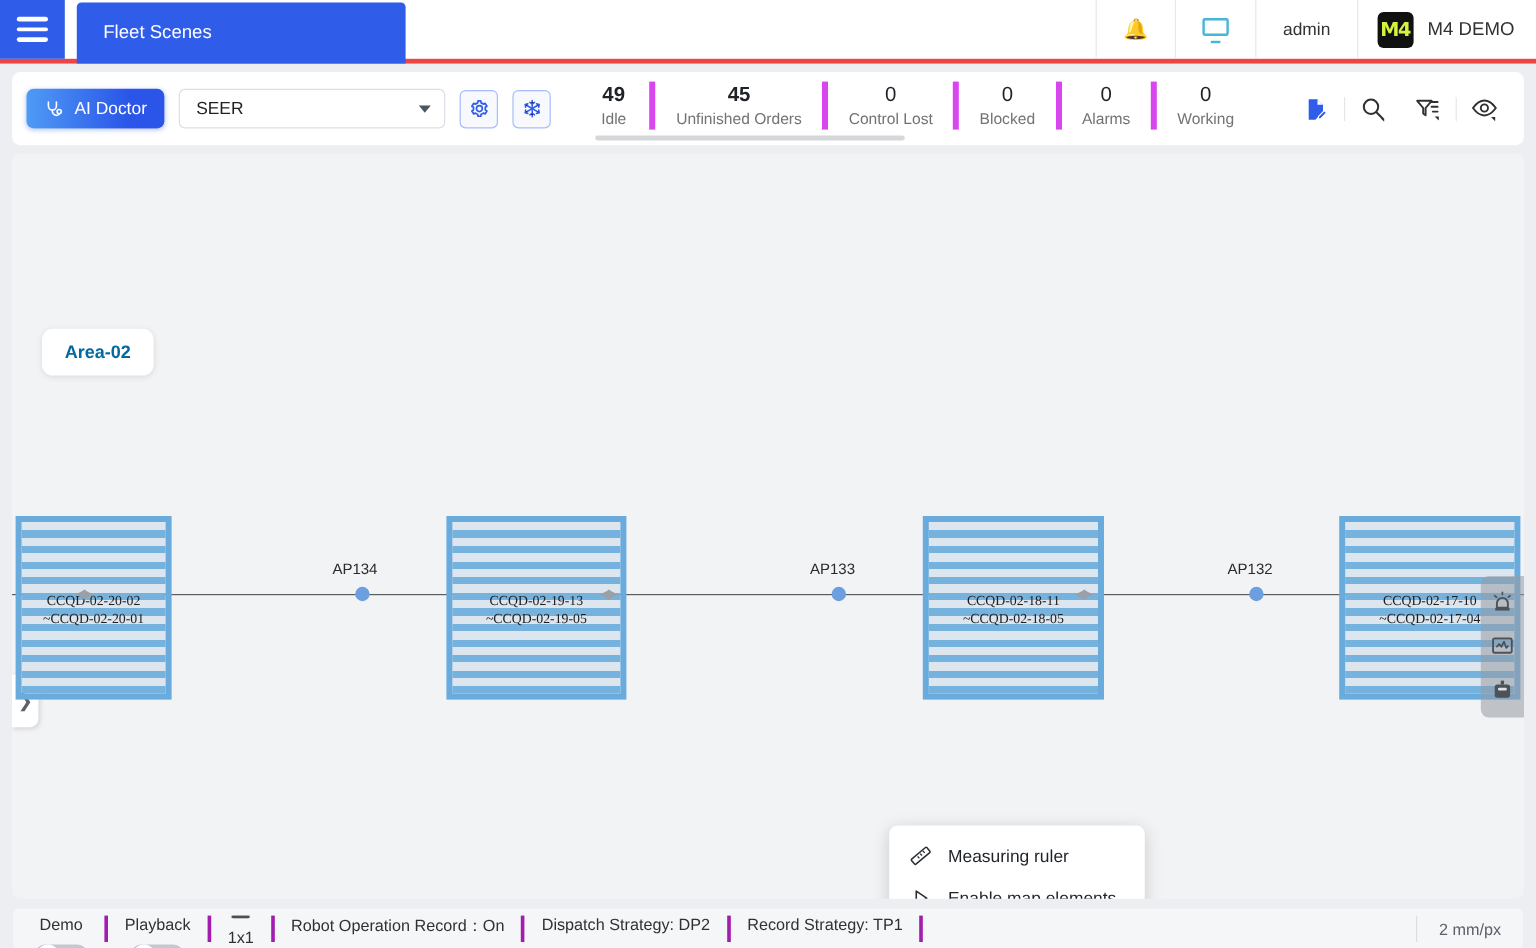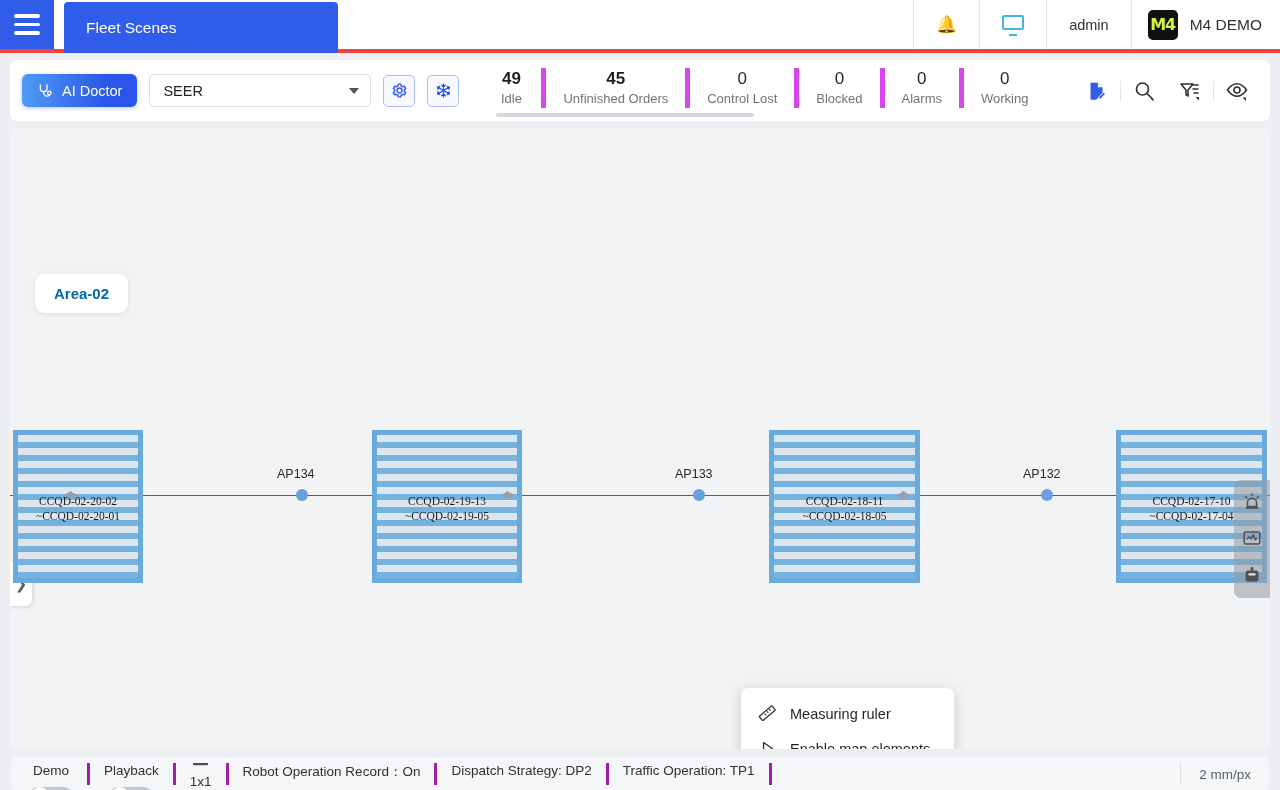--- a/index.html
+++ b/index.html
@@ -452,15 +452,15 @@
       <span class="knob"></span>
       <span class="tlbl">N</span>
     </span>
   </div>
   <div class="sb-item">
     <span class="gridico"></span>
     <span>1x1</span>
   </div>
   <div class="sb-item">Robot Operation Record：On</div>
   <div class="sb-item">Dispatch Strategy: DP2</div>
-  <div class="sb-item">Traffic Operation: TP1</div>
+  <div class="sb-item">Record Strategy: TP1</div>
   <div class="sb-right">2 mm/px</div>
 </div>
 
 </body></html>

